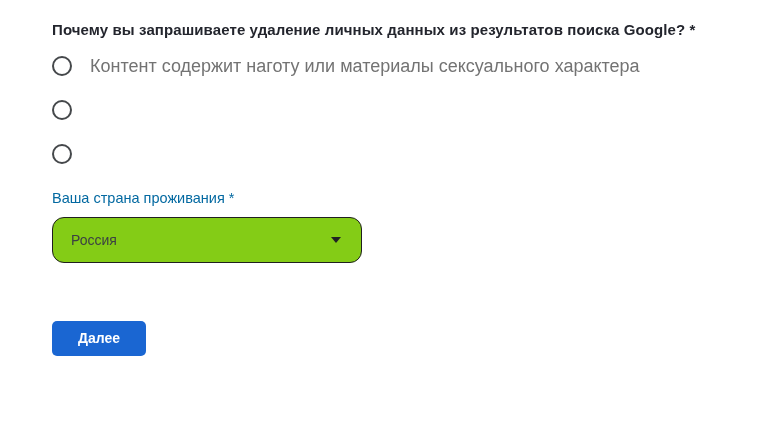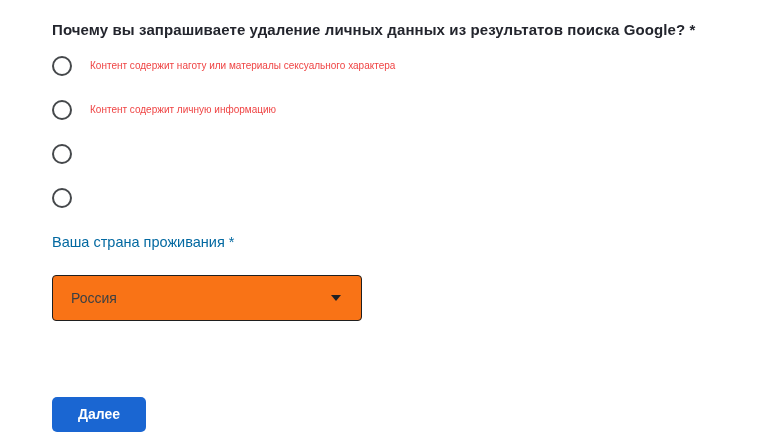--- a/index.html
+++ b/index.html
@@ -36,58 +36,58 @@
   }
   .radio-circle {
     flex: 0 0 auto;
     width: 20px;
     height: 20px;
     border: 2px solid #45484b;
     border-radius: 50%;
     background: #ffffff;
   }
   .radio-label {
-    font-size: 10px;
+    font-size: 18px;
     line-height: 20px;
-    color: #ef4444;
+    color: #737373;
   }
   .country-block {
     margin-top: 26px;
   }
   .country-label {
     font-size: 14.5px;
     line-height: 17px;
     color: #0369a1;
   }
   .select-box {
-    margin-top: 24px;
+    margin-top: 10px;
     width: 310px;
     height: 46px;
     border: 1px solid #1f1f1f;
-    border-radius: 4px;
-    background: #f97316;
+    border-radius: 12px;
+    background: #84cc16;
     display: flex;
     align-items: center;
     justify-content: space-between;
     padding: 0 20px 0 18px;
     cursor: pointer;
   }
   .select-value {
     font-size: 14px;
     color: #3c4043;
   }
   .select-caret {
     width: 0;
     height: 0;
     border-left: 5px solid transparent;
     border-right: 5px solid transparent;
     border-top: 6px solid #202124;
   }
   .next-button {
-    margin-top: 76px;
+    margin-top: 58px;
     display: inline-block;
     background: #1a66d2;
     color: #ffffff;
     border: none;
     border-radius: 5px;
     padding: 8px 26px;
     font-family: "Liberation Sans", "DejaVu Sans", sans-serif;
     font-size: 14px;
     font-weight: 700;
     line-height: 19px;
@@ -101,24 +101,20 @@
 
   <h2 class="question-title"><span>Почему вы запрашиваете удаление личных данных из результатов поиска Google?</span> <span>*</span></h2>
 
   <div class="radio-group">
 
     <div class="radio-row">
       <span class="radio-circle"></span>
       <span class="radio-label">Контент содержит наготу или материалы сексуального характера</span>
     </div>
 
-    <div class="radio-row">
-      <span class="radio-circle"></span>
-      <span class="radio-label">Контент содержит личную информацию</span>
-    </div>
 
     <div class="radio-row">
       <span class="radio-circle"></span>
     </div>
 
     <div class="radio-row">
       <span class="radio-circle"></span>
     </div>
 
   </div>

